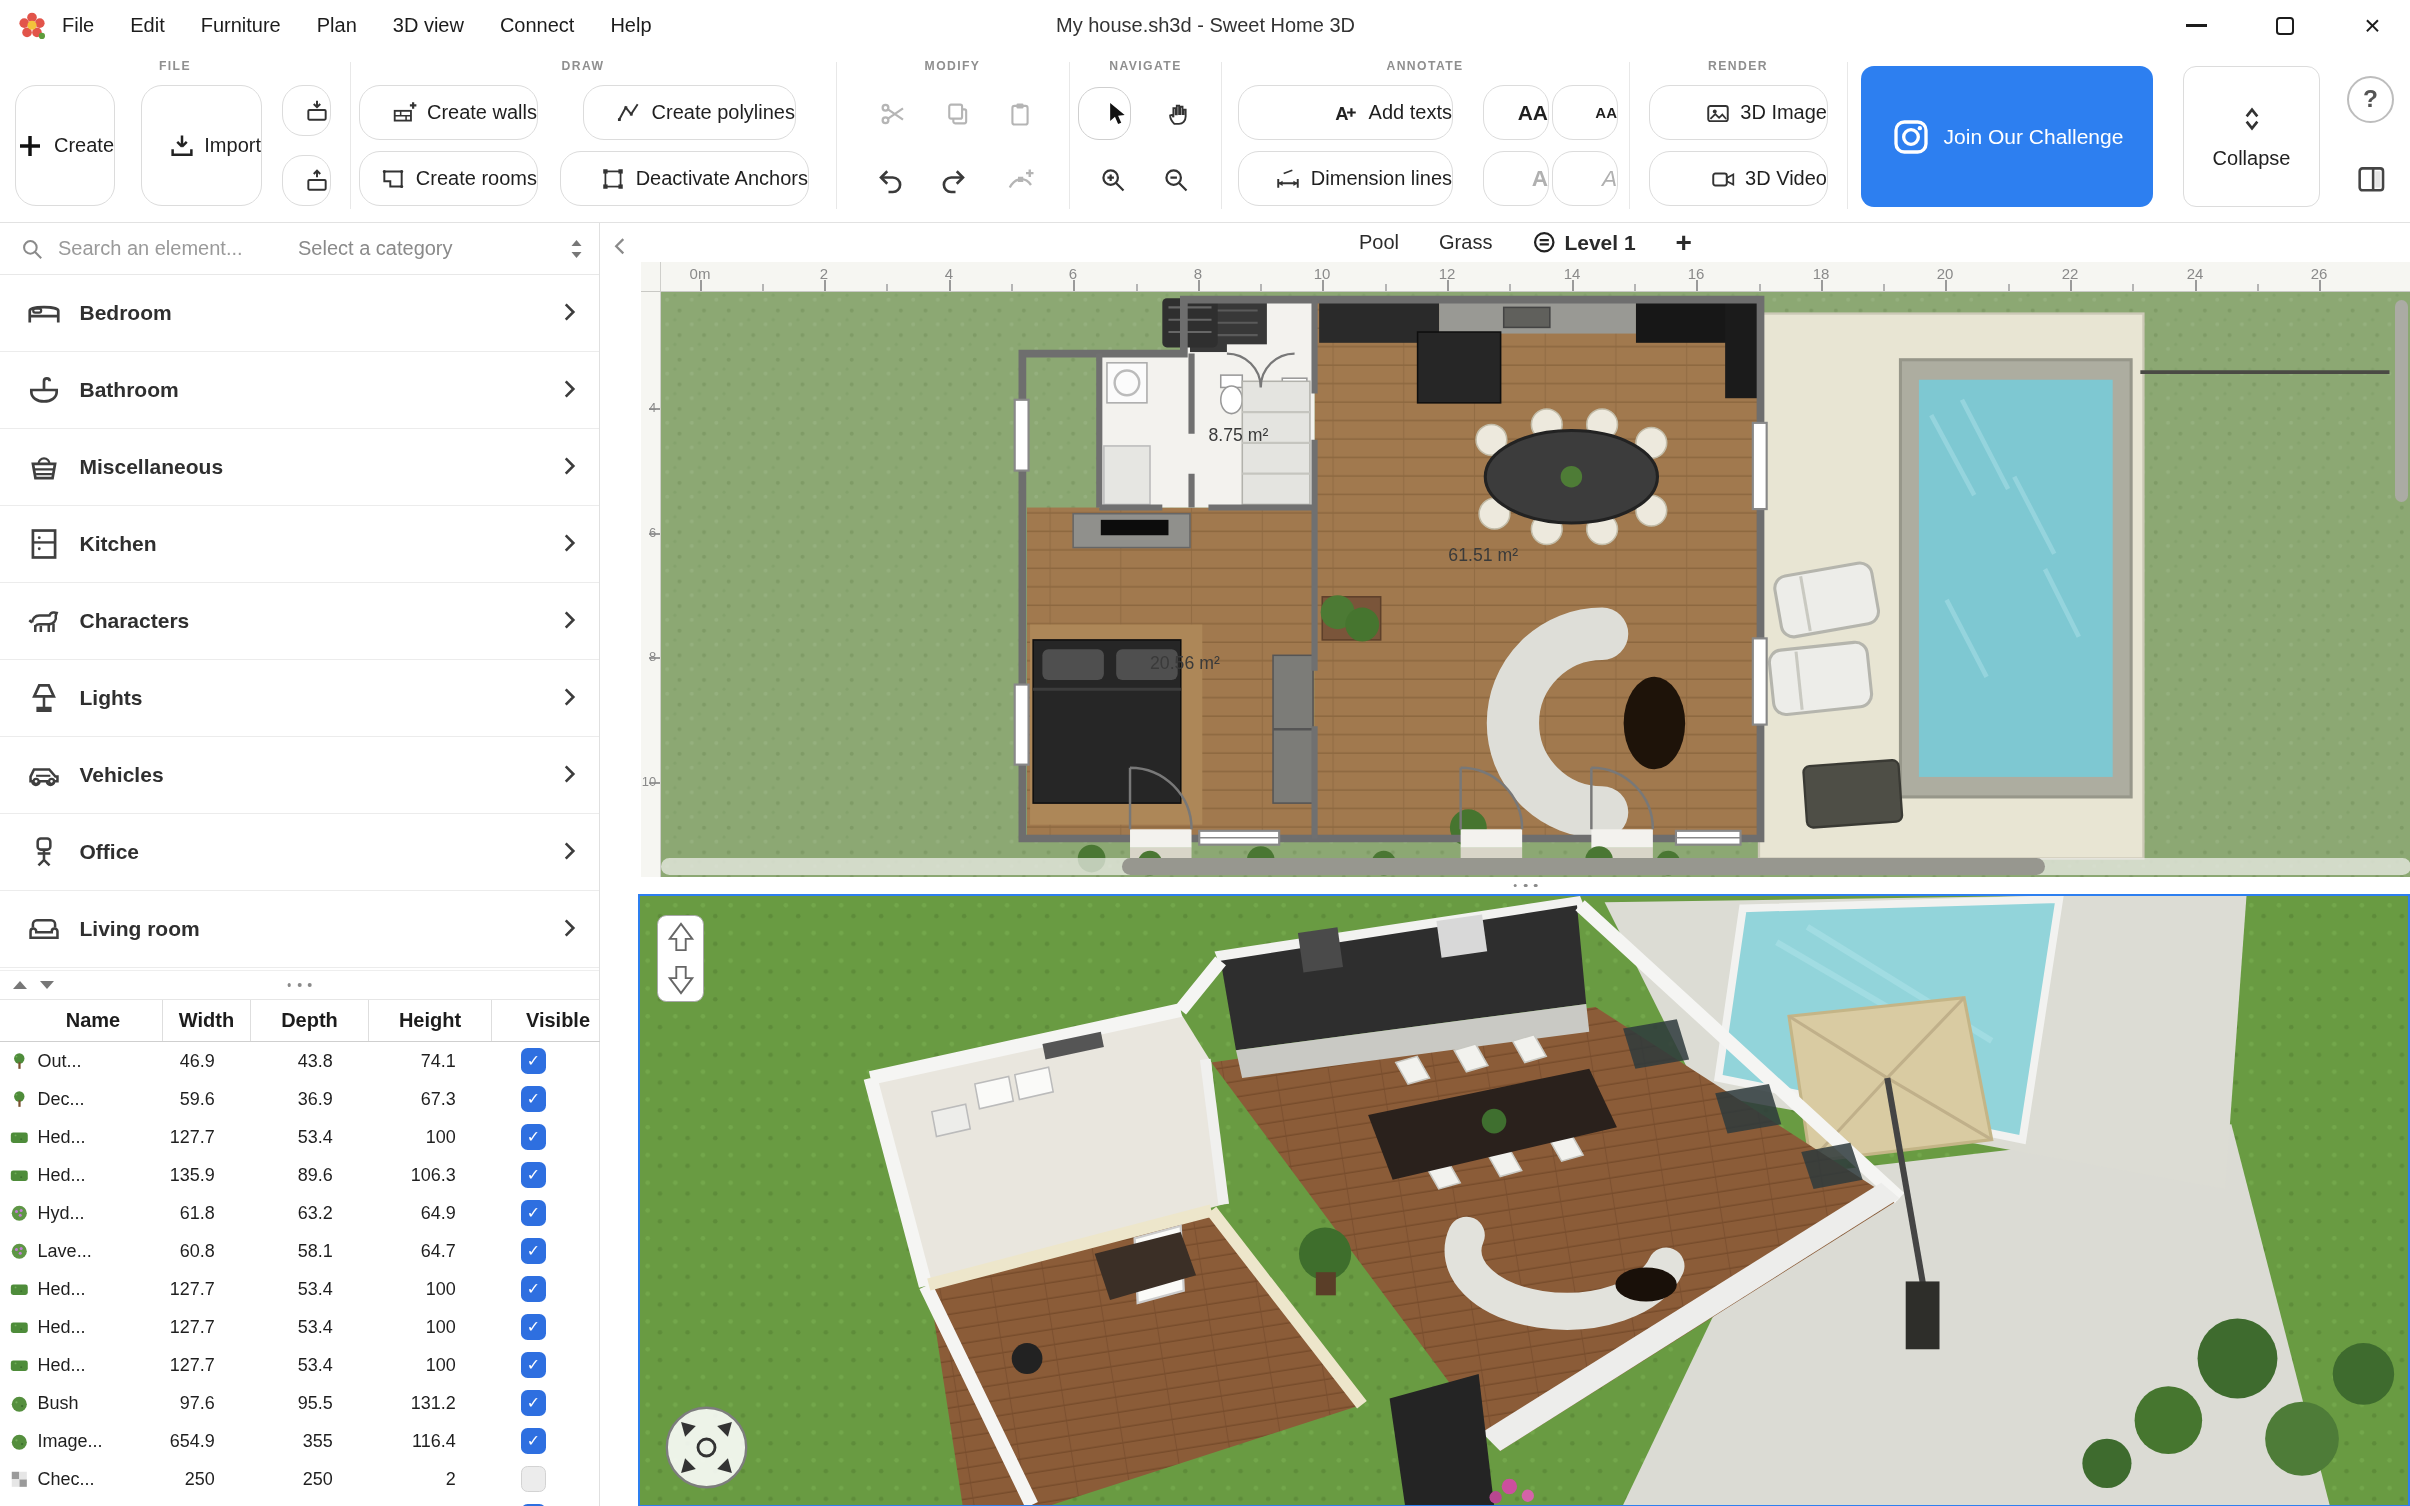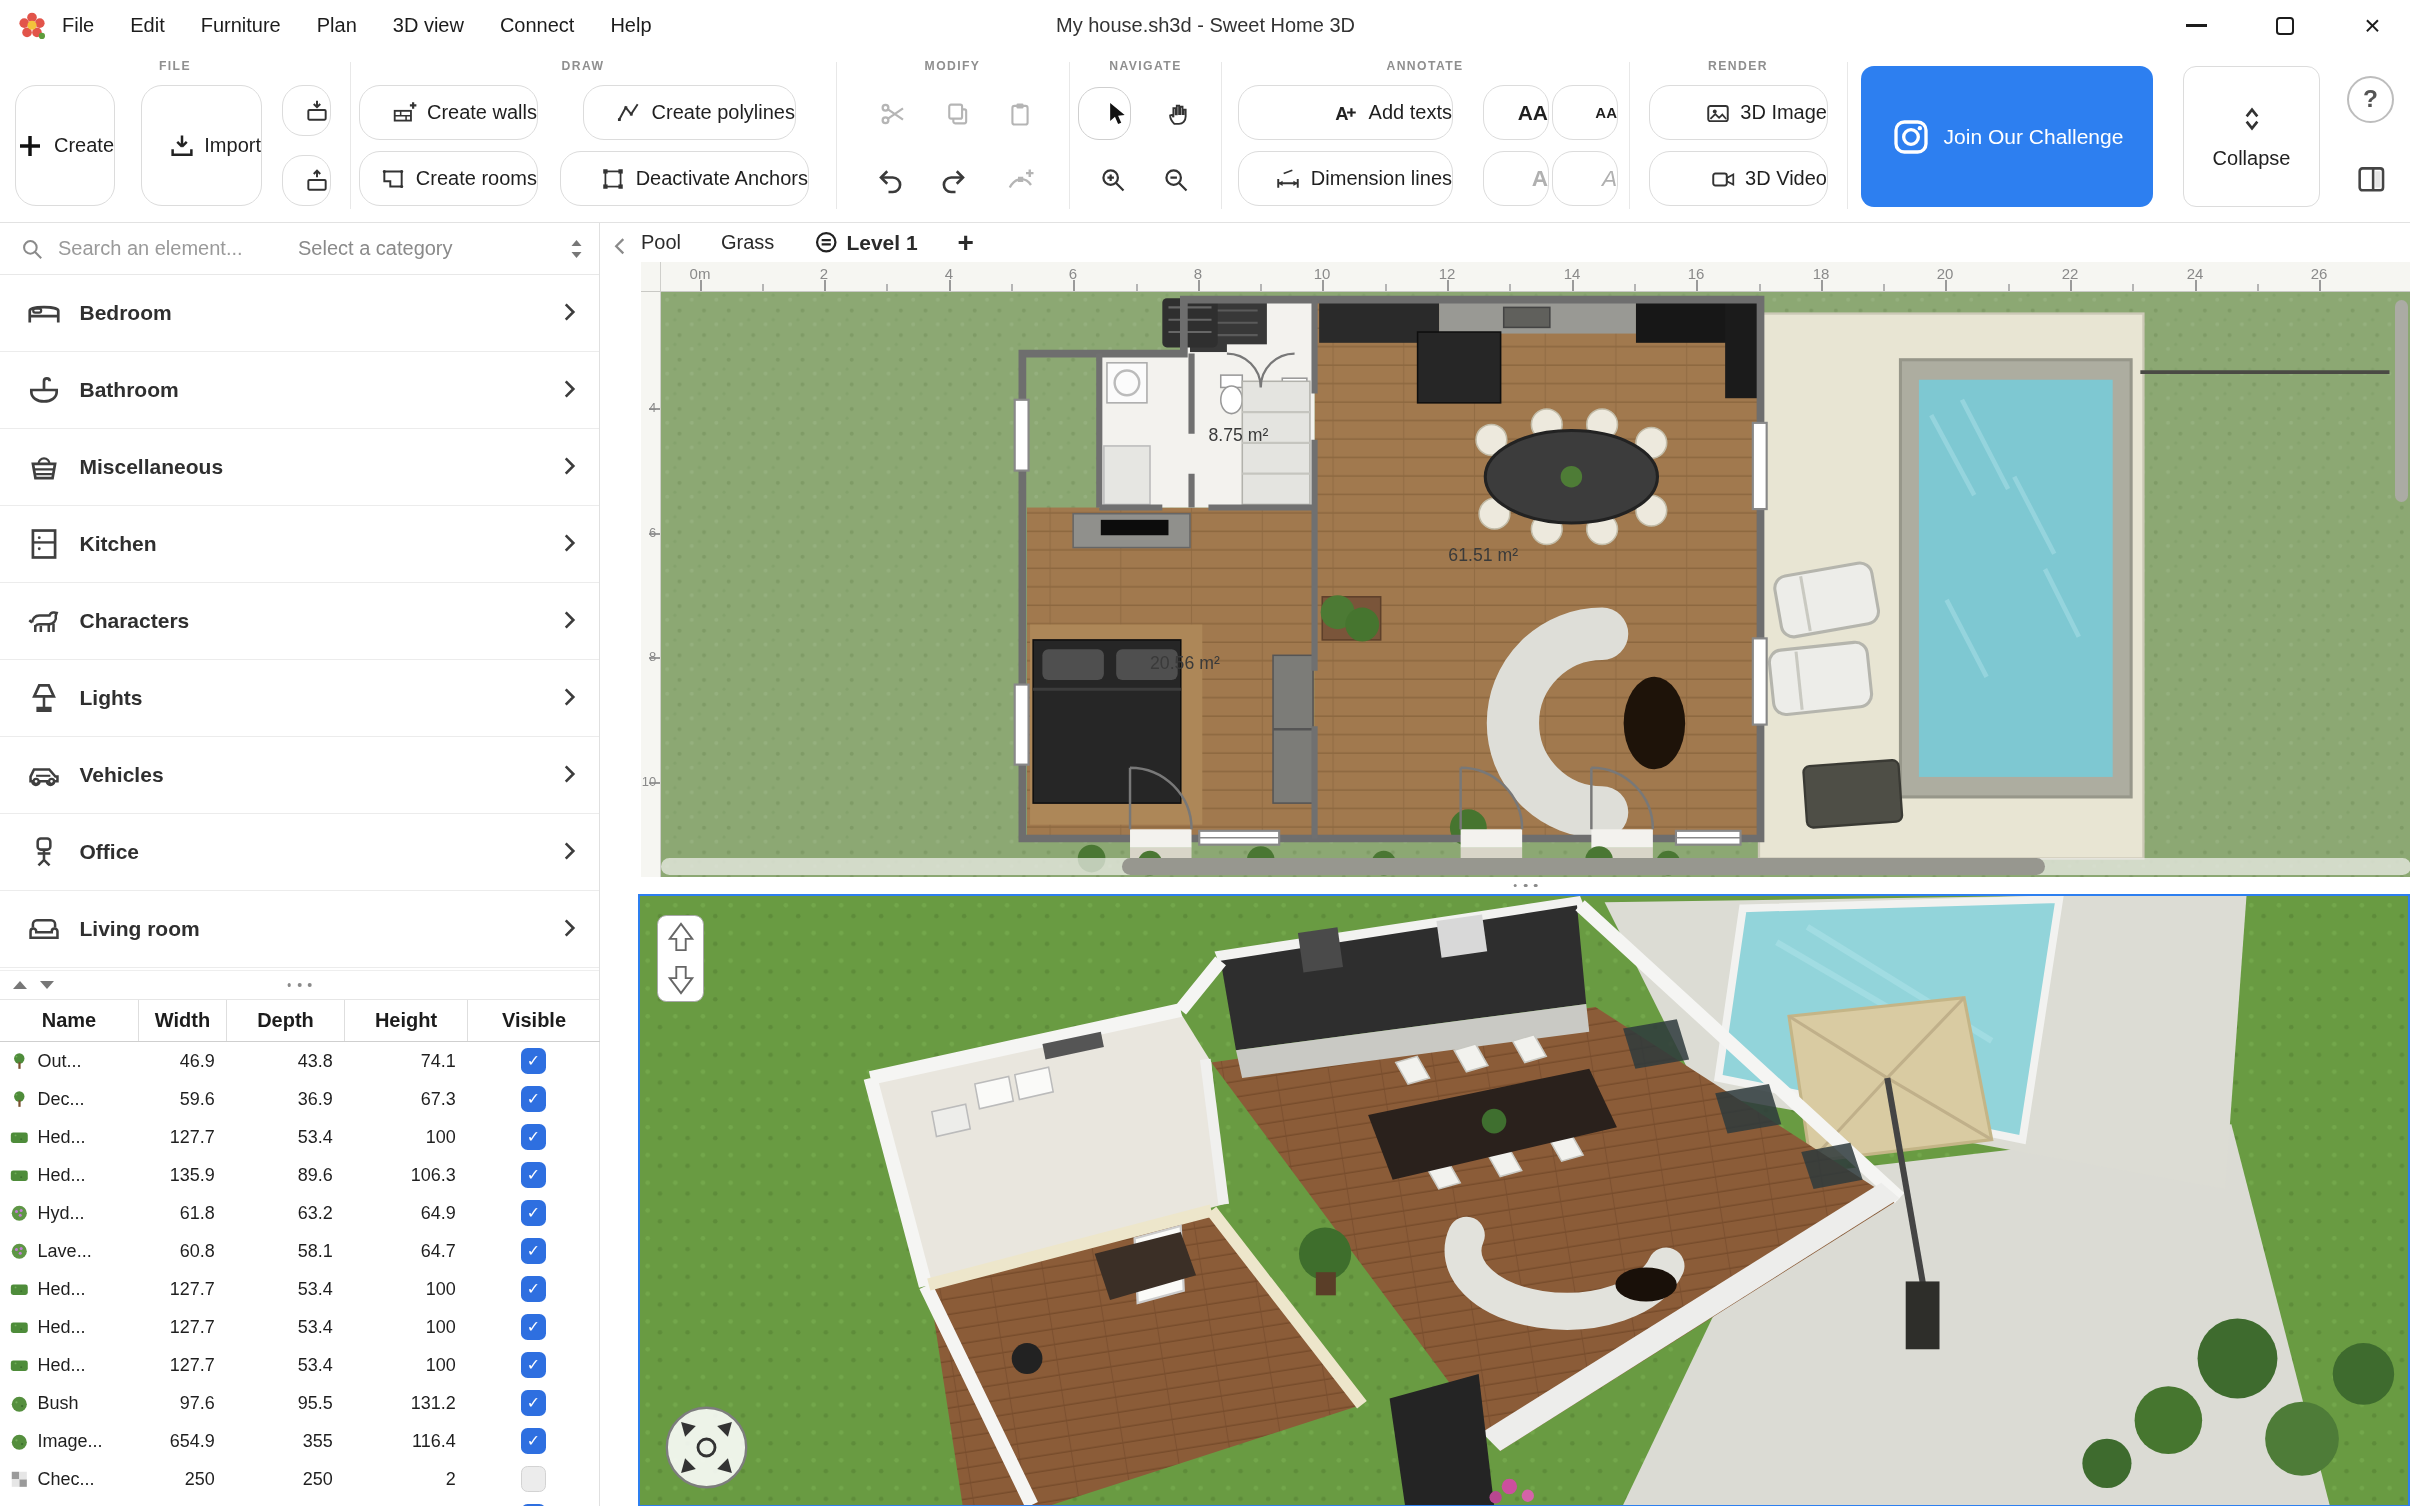--- a/index.html
+++ b/index.html
@@ -64,42 +64,42 @@
   #cat-splitter { position:absolute; left:0; top:747px; width:100%; height:30px; border-top:0.9px solid #eee;
                   border-bottom:0.9px solid #e6e6e6; display:flex; align-items:center; }
   .split-chev { width:0; height:0; margin-left:13px; }
   .chev-up { border-left:7.5px solid transparent; border-right:7.5px solid transparent; border-bottom:8.5px solid #777; }
   .chev-dn { border-left:7.5px solid transparent; border-right:7.5px solid transparent; border-top:8.5px solid #777; }
   .dots { position:absolute; left:50%; transform:translateX(-50%); display:flex; gap:6.6px; }
   .dots i { width:3.8px; height:3.8px; border-radius:50%; background:#8a8a8a; }
 
   #ftable { position:absolute; left:0; top:777px; width:600px; bottom:0; overflow:hidden; }
   #ftable-head { display:grid; grid-template-columns:138px 88px 118px 123px 133px; height:42px;
-                 border-bottom:1.9px solid #cfcfcf; align-items:center; }
+                 border-bottom:1.9px solid #cfcfcf; align-items:center;padding-left:24px; }
   .fth { text-align:center; font-size:20px; font-weight:700; color:#1c1c1c; border-left:0.9px solid #dedede;
          height:100%; display:flex; align-items:center; justify-content:center; }
   .fth:first-child { border-left:none; }
   .ftr { display:grid; grid-template-columns:138px 88px 118px 123px 133px; height:38px; align-items:center; }
   .ftd { font-size:18px; color:#1f1f1f; }
   .ftd.name { display:flex; align-items:center; gap:7.5px; padding-left:7.5px; overflow:hidden; }
   .ftd.name .picon svg { width:22.6px; height:22.6px; display:block; }
   .ftd.num { text-align:right; padding-right:11.3px; }
   .ftd.vis { display:flex; justify-content:center; }
   .cb { width:25.4px; height:25.4px; border-radius:6.6px; display:flex; align-items:center; justify-content:center;
         font-size:16px; color:#fff; }
   .cb.on { background:#2E6FE0; }
   .cb.off { background:#ECECEC; border:1.4px solid #D3D3D3; }
 
   
   #gutter { position:absolute; left:600px; top:223px; width:41px; bottom:0; background:#fff; }
   #gutter-collapse { position:absolute; left:7.5px; top:11.3px; }
 
   
   #plan-tabs { position:absolute; left:641px; top:223px; width:1769px; height:39px; background:#fff;
-               display:flex; align-items:center; justify-content:flex-start; gap:40px; }
+               display:flex; align-items:center; justify-content:center; gap:40px; }
   .plan-tab { font-size:20px; color:#2b2b2b; display:flex; align-items:center; gap:7.5px; cursor:default; }
   .plan-tab.selected { font-weight:700; font-size:21px; }
   .plan-tab.add { font-size:28px; font-weight:600; }
   .plan-tab svg.lvl { width:24.5px; height:24.5px; }
 
   #ruler-corner { position:absolute; left:641px; top:262px; width:20px; height:30px; background:#F6F6F2;
                   border-right:0.9px solid #cfcfcb; border-bottom:0.9px solid #c9c9c5; }
   #hruler { position:absolute; left:661px; top:262px; width:1750px; height:30px; background:#F6F6F2;
             border-bottom:0.9px solid #c9c9c5; overflow:hidden; }
   .tick { position:absolute; bottom:0; width:1.9px; background:#9a9a9a; height:11.3px; }

